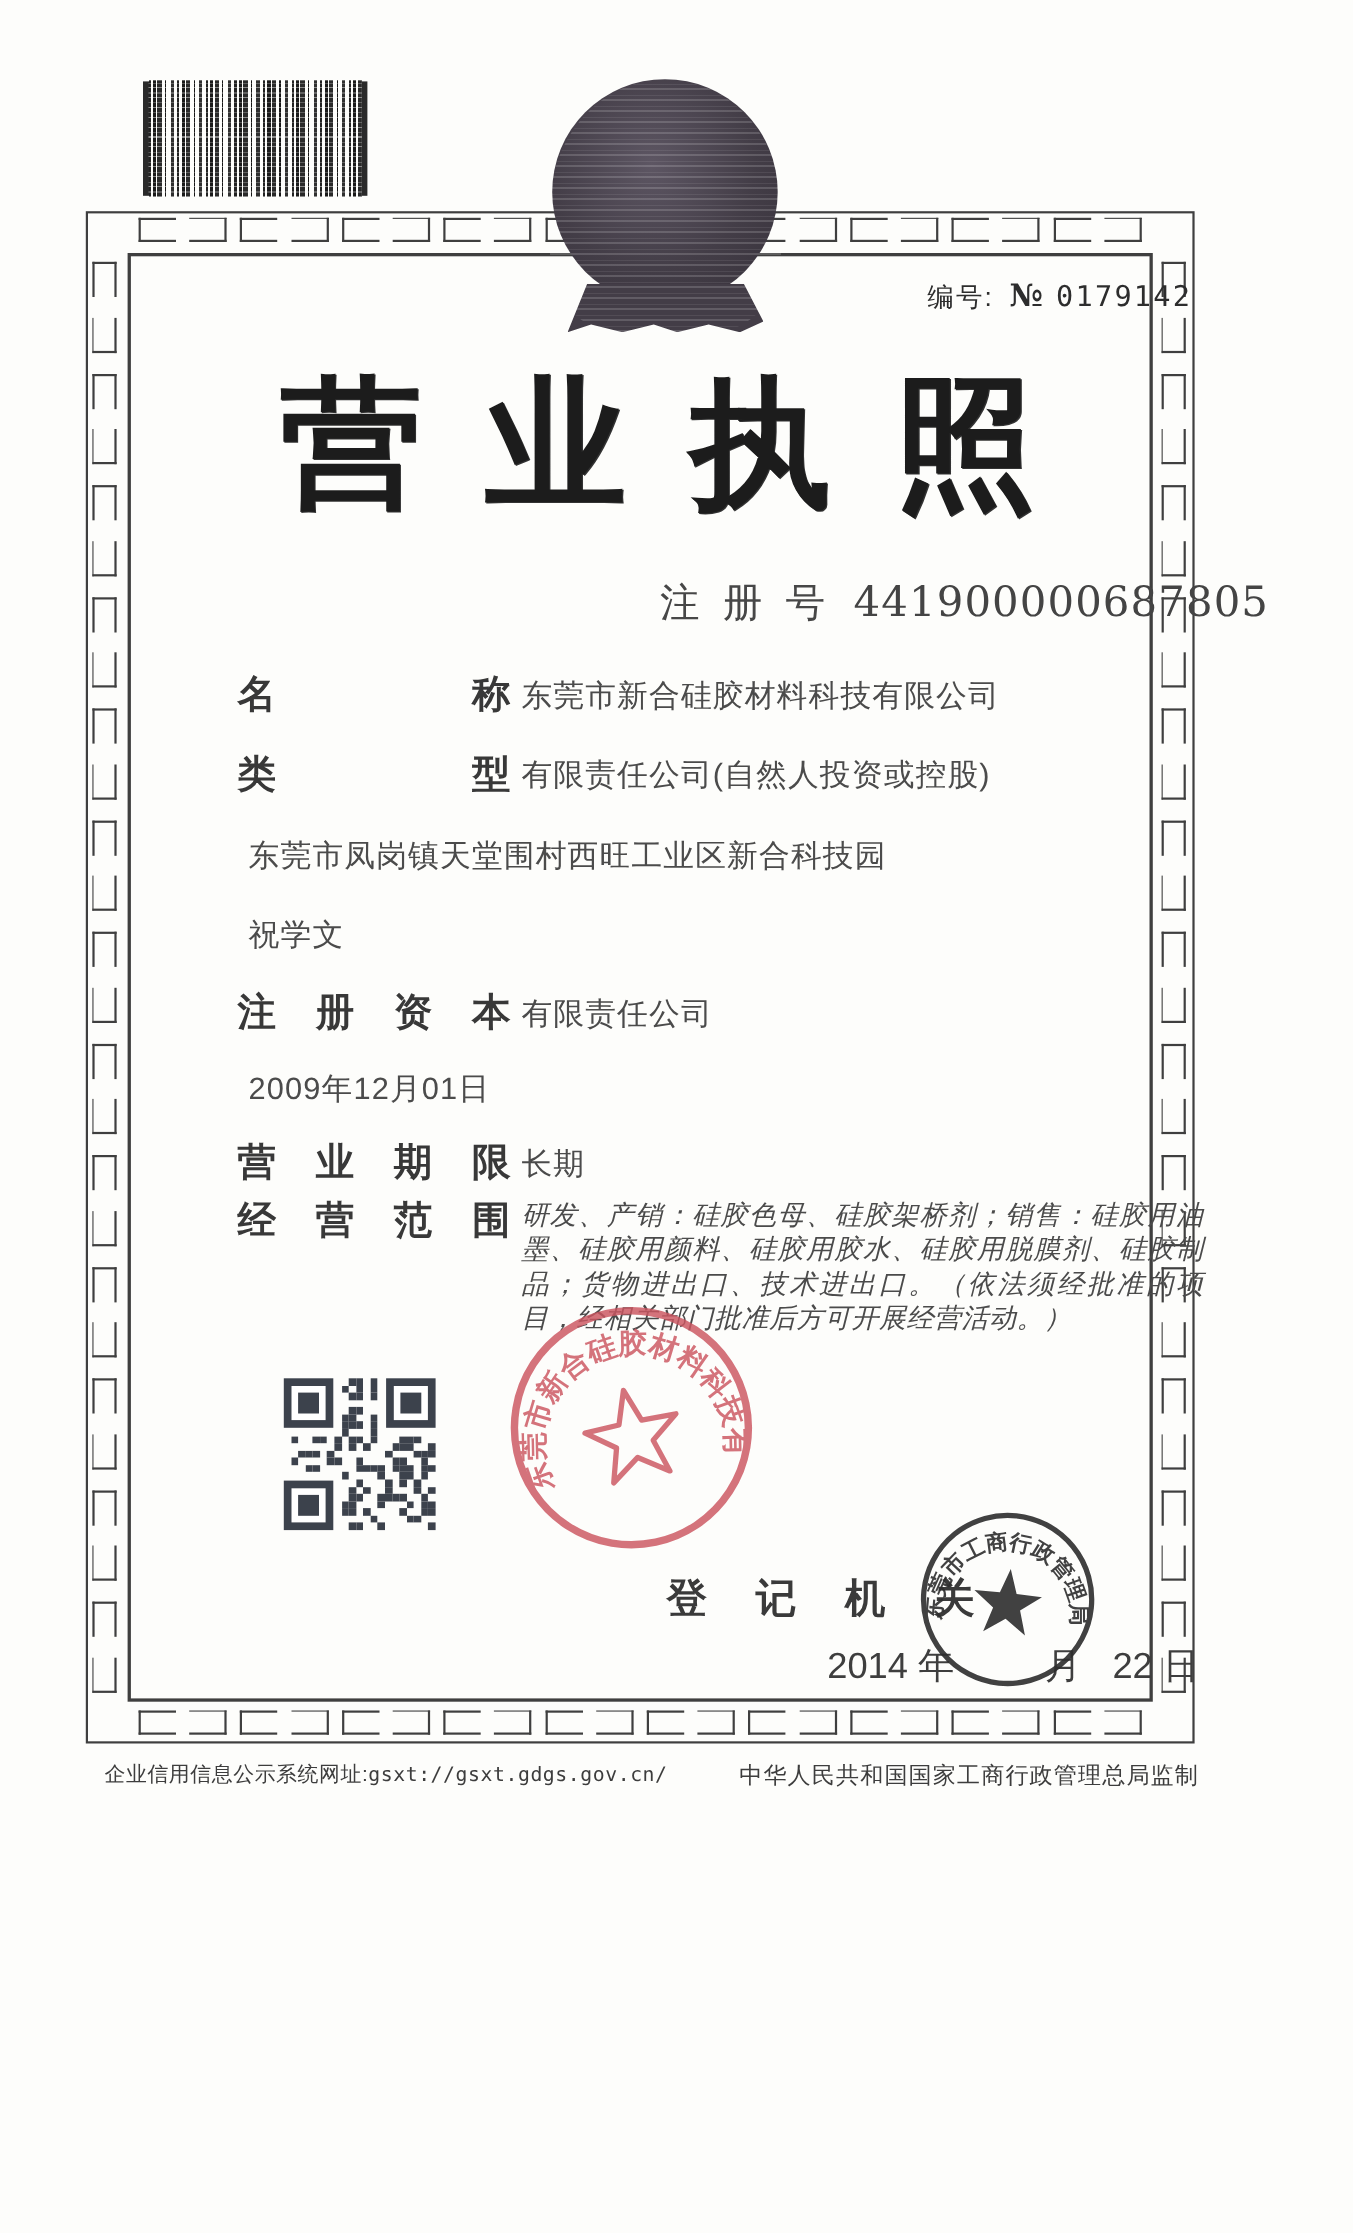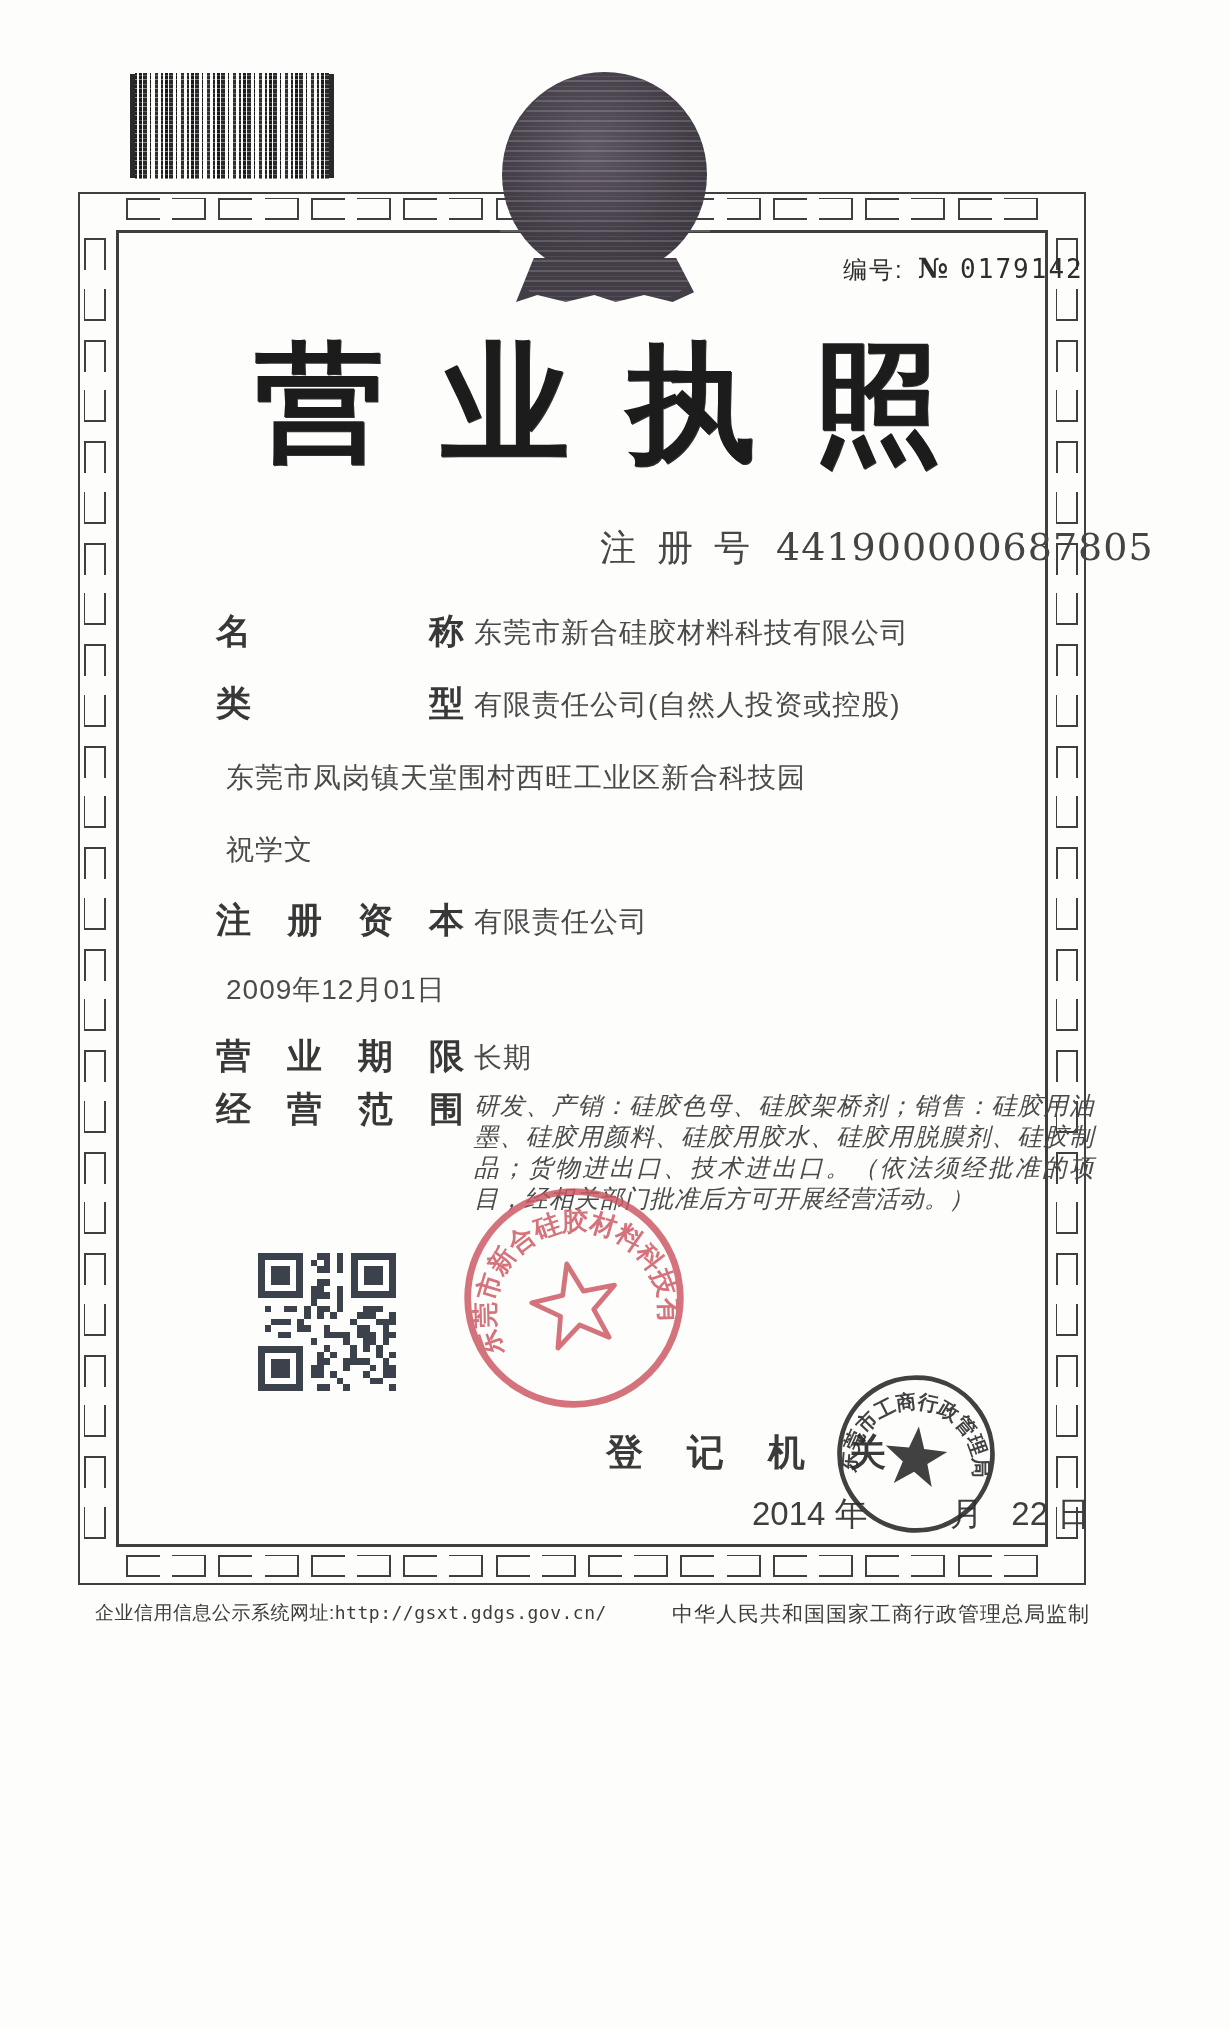--- a/index.html
+++ b/index.html
@@ -727,18 +727,18 @@
 
   <svg class="registry-stamp" viewBox="0 0 180 180">
     <path id="regArc" d="M 30 120 A 62 62 0 1 1 150 120" fill="none"></path>
     <circle class="ring" cx="90" cy="90" r="80"></circle>
     <polygon class="star" points="90,61 98,84 122.3,84.5 102.9,99.2 110,122.5 90,108.6 70,122.5 77.1,99.2 57.7,84.5 82,84"></polygon>
     <text><textPath href="#regArc" startOffset="4">东莞市工商行政管理局</textPath></text>
   </svg>
 
   <div class="footer">
     <div class="footer-left">
-      <span>企业信用信息公示系统网址:</span><span class="url">http://gsxt.gdgs.gov.cn/</span>
+      <span>企业信用信息公示系统网址:</span><span class="url">gsxt://gsxt.gdgs.gov.cn/</span>
     </div>
     <div class="footer-right">中华人民共和国国家工商行政管理总局监制</div>
   </div>
 
 </div>
 
 </body></html>

